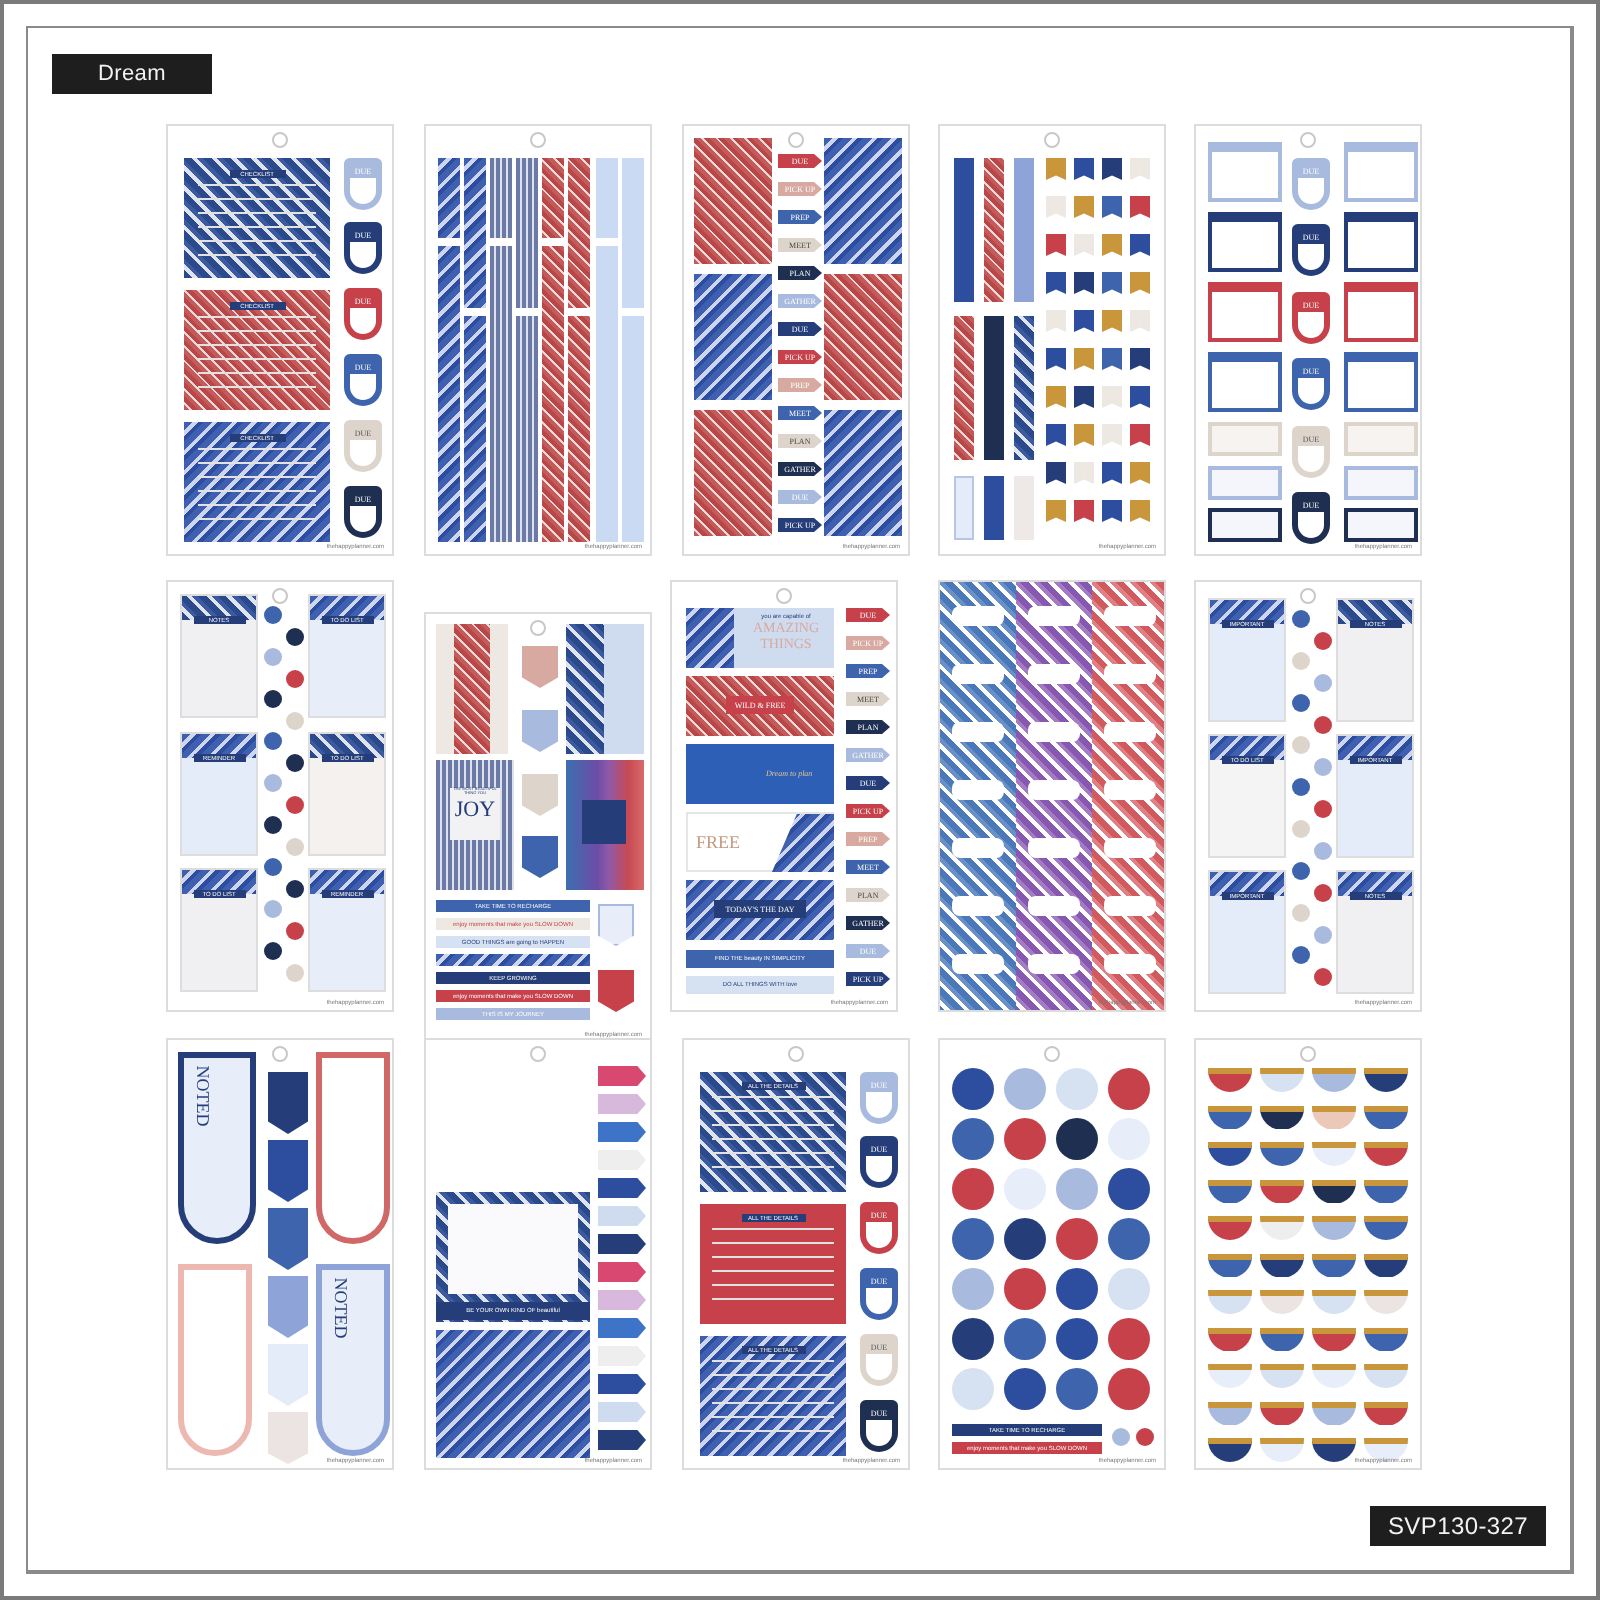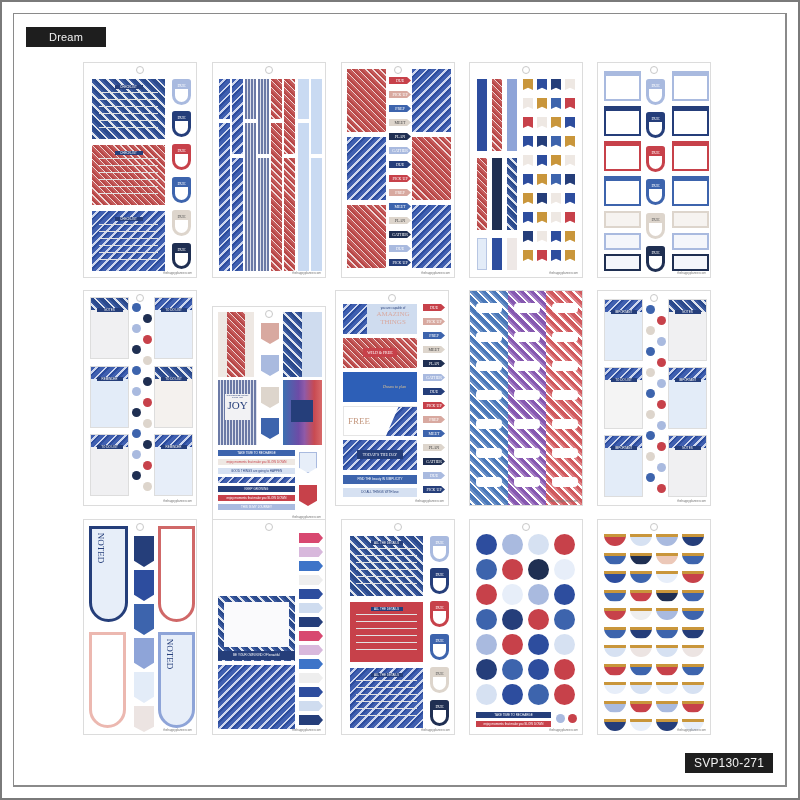--- a/index.html
+++ b/index.html
@@ -36,21 +36,21 @@
   .bowl { position: absolute; width: 22px; height: 12px; border-radius: 0 0 11px 11px; border-top: 3px solid #c9963b; }
   .strip { position: absolute; height: 6px; font-size: 3px; color: #fff; text-align: center; line-height: 6px; }
 </style>
 </head>
 <body>
 
 <div class="outer"></div>
 <div class="inner"></div>
 
 <div class="label-box label-top">Dream</div>
-<div class="label-box label-bottom">SVP130-271</div>
+<div class="label-box label-bottom">SVP130-327</div>
 
 <div class="sheet" style="left:83px;top:62px;">
   <div class="hole"></div>
   <div class="abs pat-navy" style="left:8px;top:16px;width:73px;height:60px;">
     <div class="abs card chk-lines" style="left:7px;top:7px;width:59px;height:48px;"></div>
     <div class="tagbar" style="top:6px;width:28px;">CHECKLIST</div>
   </div>
   <div class="abs pat-red" style="left:8px;top:82px;width:73px;height:60px;">
     <div class="abs card chk-lines" style="left:7px;top:7px;width:59px;height:48px;"></div>
     <div class="tagbar" style="top:6px;width:28px;">CHECKLIST</div>

